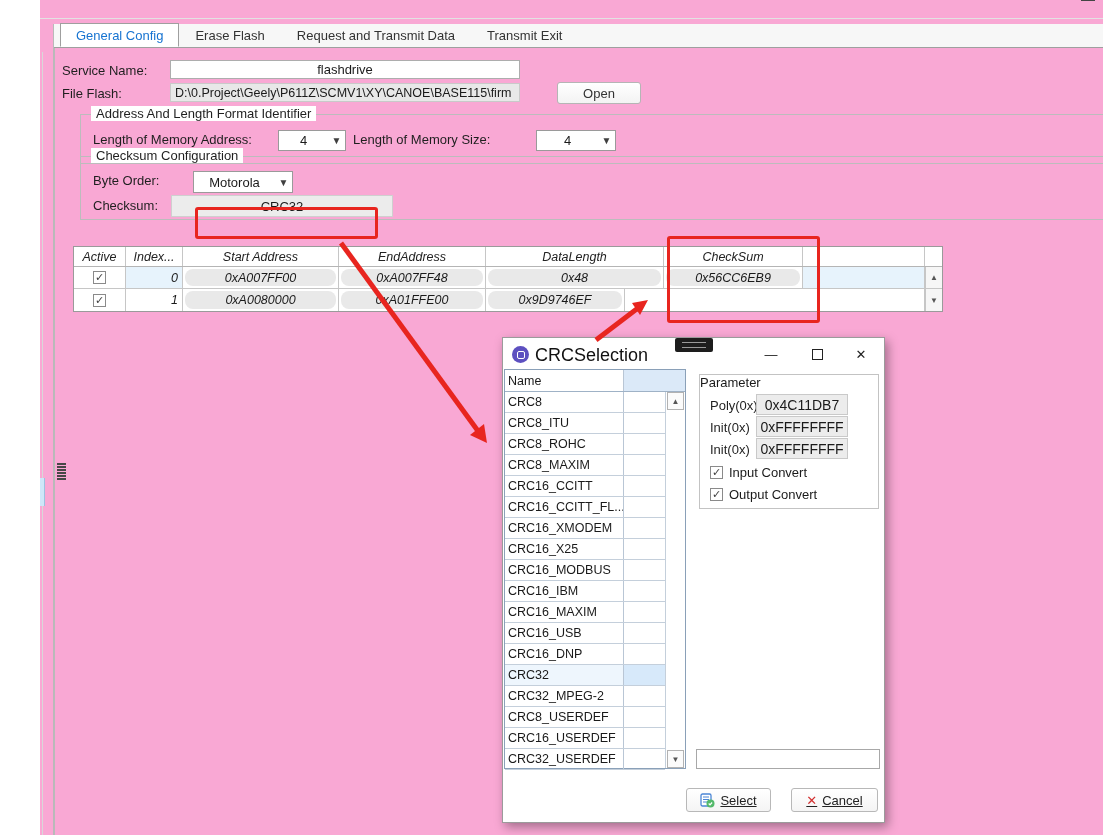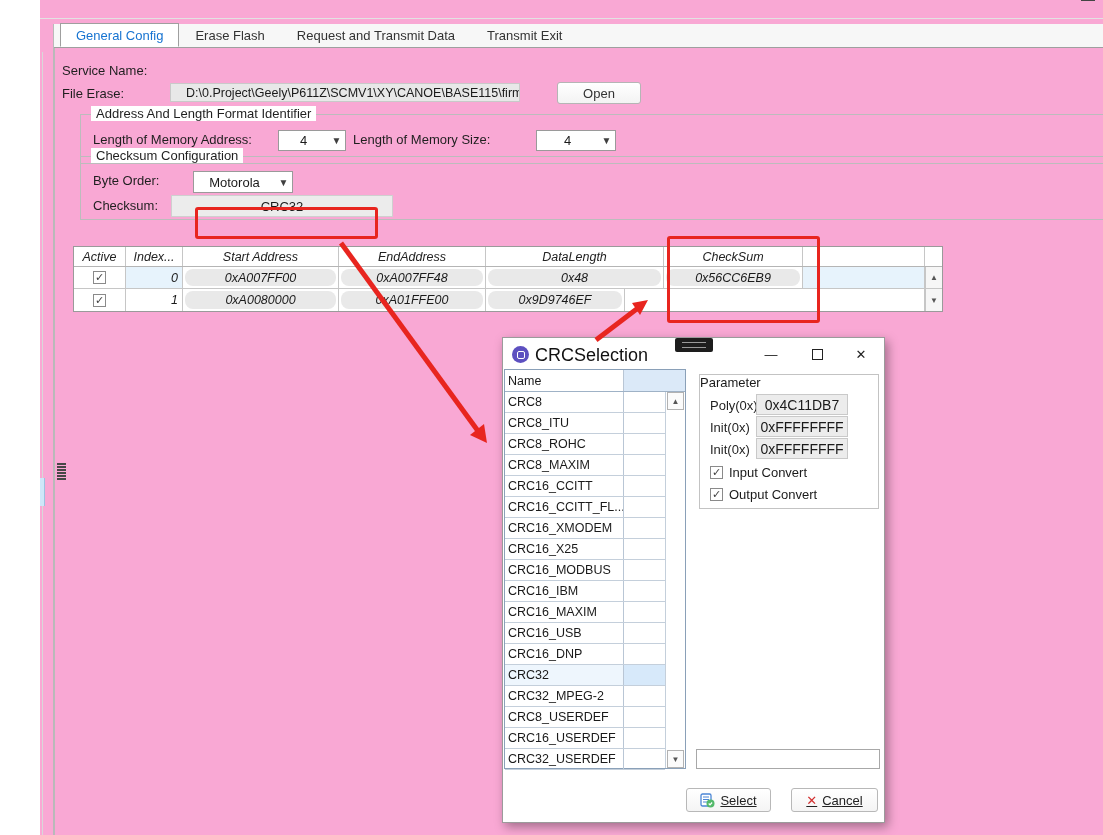--- a/index.html
+++ b/index.html
@@ -20,21 +20,21 @@
   .side-blue{position:absolute;left:0;top:478px;width:5px;height:28px;background:#cfe7f9;border-right:1px solid #9cc2e0;}
 
   
   .tabstrip{position:absolute;left:14px;top:24px;width:1074px;height:24px;background:#f7f7f7;border-bottom:1px solid #9f9f9f;display:flex;align-items:flex-end;padding-left:6px;}
   .tab{height:24px;line-height:23px;padding:0 15px;color:#333;cursor:default;background:transparent;border:1px solid transparent;}
   .tab.active{background:#fff;border:1px solid #9f9f9f;border-bottom:1px solid #fff;color:#1673d1;}
 
   
   .lbl{position:absolute;color:#1f1f1f;}
   .tbox{position:absolute;border:1px solid #adadad;background:#fff;display:flex;align-items:center;justify-content:center;font-size:13px;}
-  .tbox.gray{background:#e8e8e8;border-color:#c9c9c9;justify-content:flex-start;padding-left:15px;white-space:nowrap;overflow:hidden;font-size:12.5px;}
+  .tbox.gray{background:#e8e8e8;border-color:#c9c9c9;justify-content:flex-start;padding-left:4px;white-space:nowrap;overflow:hidden;font-size:12.5px;}
   .btn{position:absolute;border:1px solid #b5b5b5;border-radius:3px;background:linear-gradient(#fff,#f3f3f3);display:flex;align-items:center;justify-content:center;color:#333;}
 
   
   .group{position:absolute;border:1px solid #bcbcbc;}
   .group .gtitle{position:absolute;top:-9px;left:10px;background:#fff;padding:0 5px;color:#1f1f1f;}
   .combo{position:absolute;border:1px solid #9a9a9a;background:#fff;display:flex;align-items:center;}
   .combo .val{flex:1;text-align:center;}
   .combo .arr{width:17px;text-align:center;color:#3f3f3f;font-size:10px;}
 
   
@@ -118,21 +118,22 @@
   <div class="side-blue"></div>
 
   <div class="tabstrip">
     <div class="tab active">General Config</div>
     <div class="tab">Erase Flash</div>
     <div class="tab">Request and Transmit Data</div>
     <div class="tab">Transmit Exit</div>
   </div>
 
   <div class="lbl" style="left:22px;top:63px">Service Name:</div>
-  <div class="lbl" style="left:22px;top:86px">File Erase:</div>
+  <div class="tbox" style="left:130px;top:60px;width:350px;height:19px">flashdrive</div>
+  <div class="lbl" style="left:22px;top:86px">File Flash:</div>
   <div class="tbox gray" style="left:130px;top:83px;width:350px;height:19px">D:\0.Project\Geely\P611Z\SCMV1\XY\CANOE\BASE115\firm</div>
   <div class="btn" style="left:517px;top:82px;width:84px;height:22px">Open</div>
 
   <div class="group" style="left:40px;top:114px;width:1030px;height:50px">
     <div class="gtitle">Address And Length Format Identifier</div>
     <div class="lbl" style="left:12px;top:17px">Length of Memory Address:</div>
     <div class="combo" style="left:197px;top:15px;width:68px;height:21px">
       <span class="val">4</span>
       <span class="arr">▼</span>
     </div>

